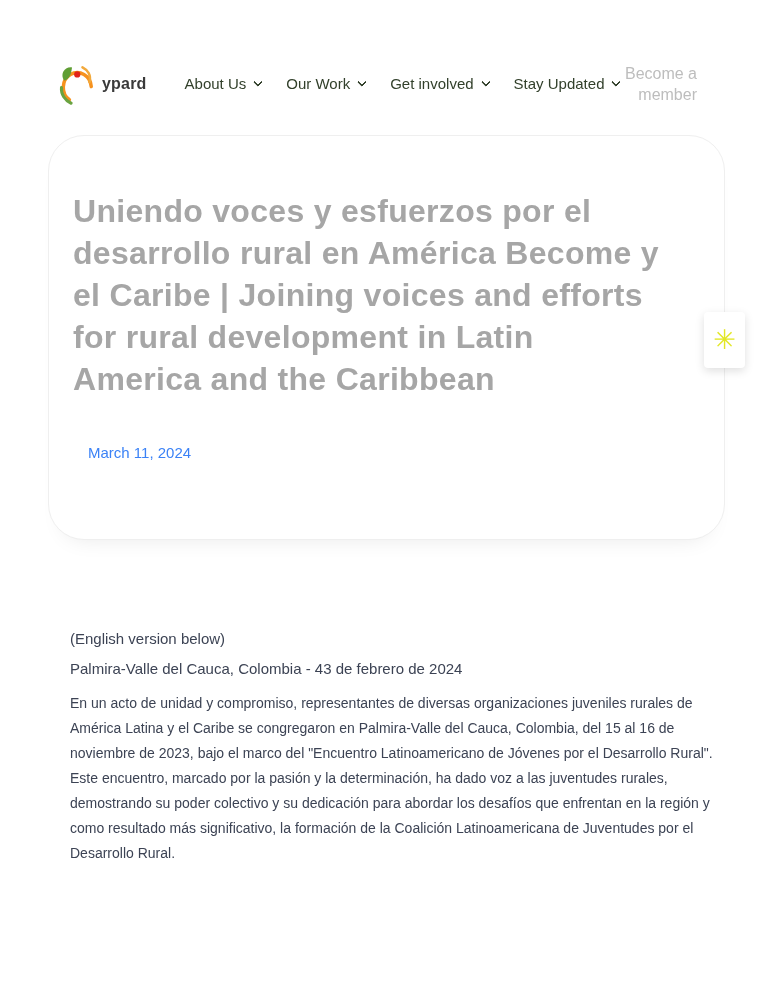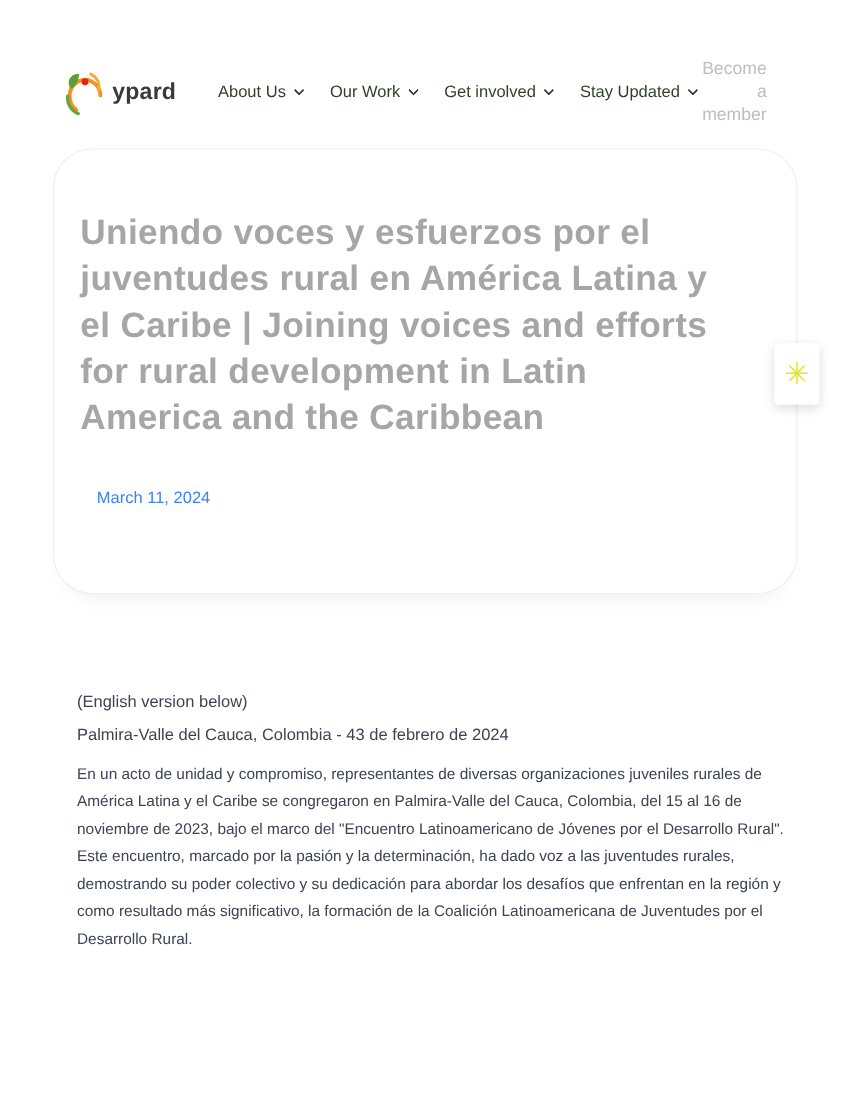--- a/index.html
+++ b/index.html
@@ -22,21 +22,21 @@
     align-items: center;
   }
   .logo {
     display: flex;
     align-items: center;
     text-decoration: none;
     cursor: pointer;
     flex: 0 0 auto;
   }
   .logo-text {
-    font-size: 21px;
+    font-size: 16px;
     font-weight: 700;
     color: #3a3a3a;
     margin-left: 2px;
     letter-spacing: 0.2px;
   }
   .main-nav {
     display: flex;
     gap: 26px;
     margin-left: 38px;
   }
@@ -183,21 +183,21 @@
       <span class="chev"></span>
     </div>
   </nav>
 
   <a class="become">Become a member</a>
 </header>
 
 <section class="hero-card">
   <h1 class="hero-title">
     <span class="tline">Uniendo voces y esfuerzos por el</span>
-    <span class="tline">juventudes rural en América Latina y</span>
+    <span class="tline">desarrollo rural en América Become y</span>
     <span class="tline">el Caribe | Joining voices and efforts</span>
     <span class="tline">for rural development in Latin</span>
     <span class="tline">America and the Caribbean</span>
   </h1>
   <div class="post-date">March 11, 2024</div>
   <button class="side-btn">
     <span class="asterisk">✳</span>
   </button>
 </section>
 

